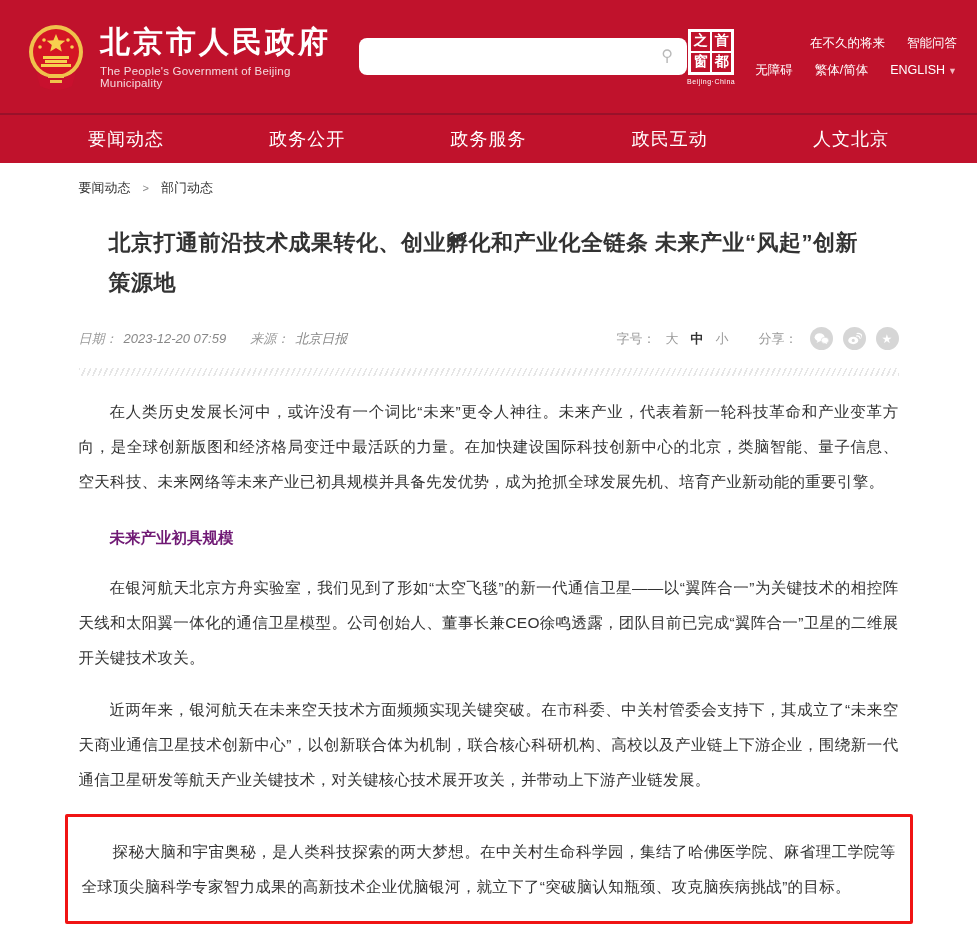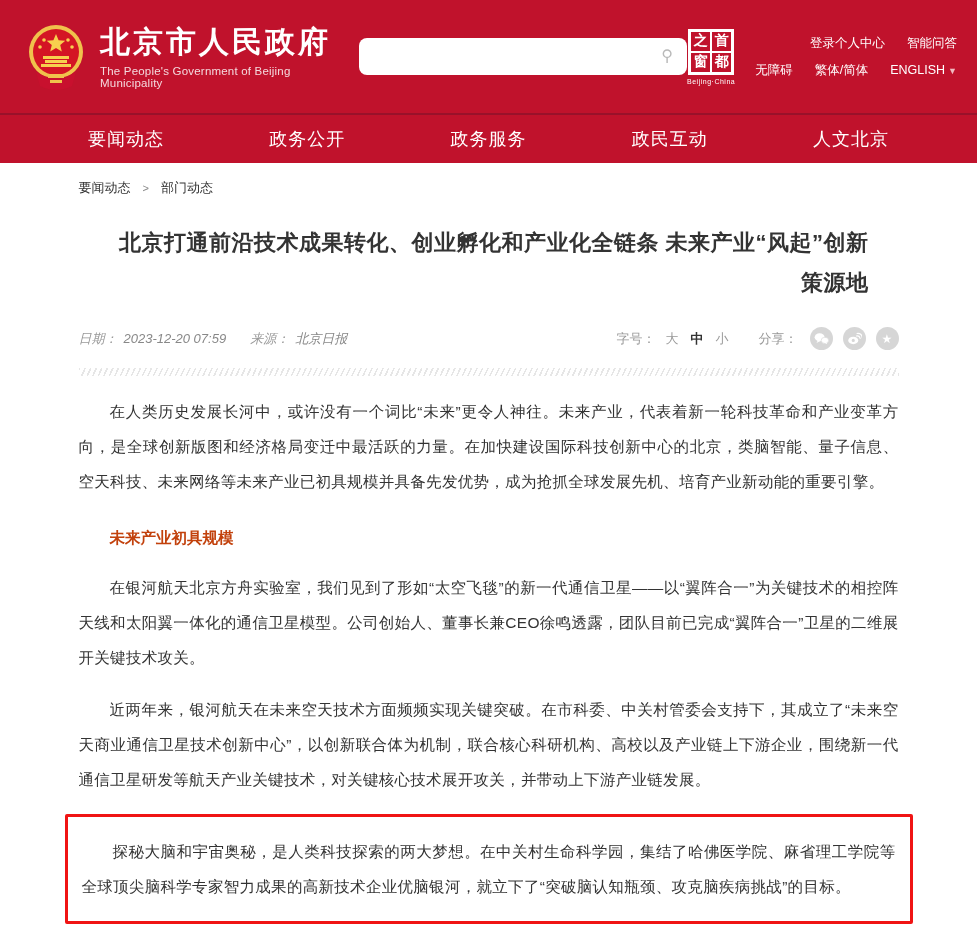--- a/index.html
+++ b/index.html
@@ -60,21 +60,21 @@
 
   
   .content { width: 820px; margin: 0 auto; }
   .breadcrumb {
     margin-top: 16px; font-size: 13px; color: #333; display: flex; gap: 12px; align-items: center;
   }
   .breadcrumb a { color: #333; text-decoration: none; }
   .crumb-sep { color: #888; font-size: 11px; }
 
   .article-title {
-    margin: 26px 30px 0; text-align: right; font-size: 22px; font-weight: 600;
+    margin: 26px 30px 0; text-align: left; font-size: 22px; font-weight: 600;
     color: #333; line-height: 40px; letter-spacing: .5px;
   }
 
   .meta-row {
     margin-top: 24px; display: flex; justify-content: space-between; align-items: center;
     font-size: 13px; color: #999;
   }
   .meta-left { display: flex; gap: 6px; align-items: center; font-style: italic; }
   .meta-left .val { color: #888; margin-right: 18px; }
   .meta-right { display: flex; align-items: center; gap: 8px; }
@@ -93,21 +93,21 @@
     margin-top: 18px; height: 8px;
     background: repeating-linear-gradient(115deg, #e6e6e6 0 1.5px, #fff 1.5px 5px);
   }
 
   .article-body { margin-top: 18px; padding-bottom: 30px; }
   .article-body p {
     font-size: 15.5px; color: #333; line-height: 35px; text-indent: 2em;
     text-align: justify; margin: 17px 0; letter-spacing: .3px;
   }
   .article-body .subhead {
-    font-weight: bold; font-size: 15.5px; color: #c2410c; text-indent: 2em;
+    font-weight: bold; font-size: 15.5px; color: #701a75; text-indent: 2em;
     margin: 24px 0 6px; line-height: 30px;
   }
   .highlight-box {
     border: 3px solid #f01414; margin: 12px -14px; padding: 0 14px; border-radius: 2px;
   }
 </style>
 </head>
 <body>
 
 <header class="site-header">
@@ -145,21 +145,21 @@
       <div class="cw-grid">
         <span>之</span>
         <span>首</span>
         <span>窗</span>
         <span>都</span>
       </div>
       <div class="cw-caption">Beijing·China</div>
     </div>
     <div class="quick-links">
       <div class="ql-row">
-        <a href="#">登录个人中心</a>
+        <a href="#">在不久的将来</a>
         <a href="#">智能问答</a>
       </div>
       <div class="ql-row">
         <a href="#">无障碍</a>
         <a href="#">繁体/简体</a>
         <a href="#"><span>ENGLISH</span><span class="caret">▼</span></a>
       </div>
     </div>
   </div>
 </header>

